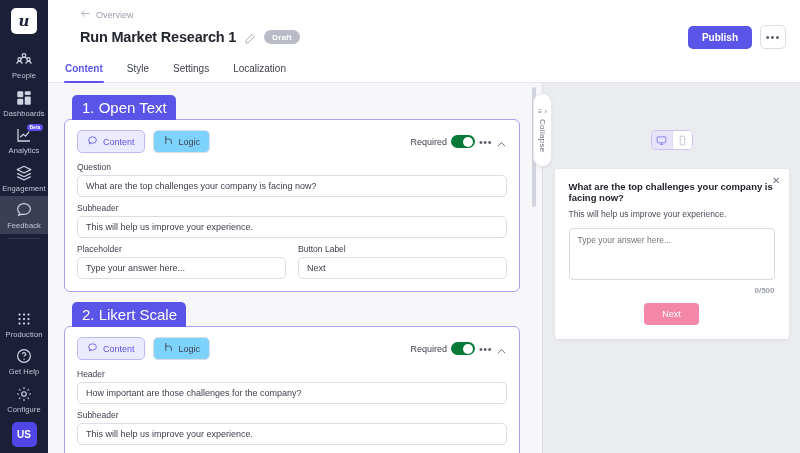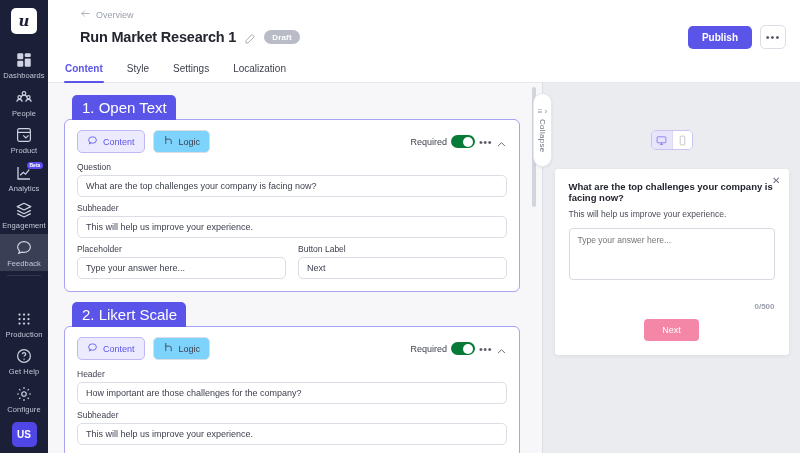--- a/index.html
+++ b/index.html
@@ -218,77 +218,67 @@
   }
   .survey-q { font-size: 9.5px; font-weight: 700; color: #23252f; }
   .survey-sub { font-size: 8.5px; color: #4a4d59; margin-top: 6px; }
   .survey-textarea {
     margin-top: 9px; width: 100%; height: 52px; border: 1px solid #d8dae1;
     border-radius: 4px; padding: 6px 8px; font-size: 8.5px; color: #9ca0ae;
     resize: none; outline: none; font-family: "Liberation Sans", sans-serif;
     background: #fff;
   }
   .survey-count {
-    text-align: right; font-size: 8px; color: #9ca0ae; margin-top: 18px; font-weight: bold;
+    text-align: right; font-size: 8px; color: #9ca0ae; margin-top: 2px; font-weight: bold;
   }
   .survey-next-wrap { display: flex; justify-content: center; margin-top: 8px; }
   .survey-next {
     background: #f487a8; color: #fff; border: none; border-radius: 4px;
     font-size: 9px; padding: 6px 18px; cursor: pointer;
     font-family: "Liberation Sans", sans-serif;
   }
 </style>
 </head>
 <body>
 
 <div class="app">
 
   <aside class="sidebar">
     <div class="logo">
       <span>u</span>
     </div>
 
     <div class="nav-top">
-
-      <div class="nav-item">
-        <span>
-          <svg class="nav-icon" viewBox="0 0 24 24" fill="currentColor">
-              <rect x="3" y="3" width="8" height="8" rx="1.5"></rect>
-              <rect x="13" y="3" width="8" height="5" rx="1.5"></rect>
-              <rect x="3" y="13" width="8" height="8" rx="1.5"></rect>
-              <rect x="13" y="10" width="8" height="11" rx="1.5"></rect>
-            </svg>
-        </span>
-        <span class="nav-label">Dashboards</span>
-      </div>
 
       <div class="nav-item">
         <span>
           <svg class="nav-icon" viewBox="0 0 24 24" fill="none" stroke="currentColor" stroke-width="1.6">
               <circle cx="12" cy="6" r="2.4"></circle>
               <circle cx="6" cy="11" r="2.1"></circle>
               <circle cx="18" cy="11" r="2.1"></circle>
               <path d="M8.5 11c0-1.8 1.6-3 3.5-3s3.5 1.2 3.5 3"></path>
               <path d="M2.5 17c0-2 1.6-3.3 3.5-3.3S9.5 15 9.5 17"></path>
               <path d="M14.5 17c0-2 1.6-3.3 3.5-3.3s3.5 1.3 3.5 3.3"></path>
             </svg>
         </span>
         <span class="nav-label">People</span>
       </div>
 
       <div class="nav-item">
         <span>
-          <svg class="nav-icon" viewBox="0 0 24 24" fill="none" stroke="currentColor" stroke-width="1.6">
-              <rect x="3.5" y="3.5" width="17" height="17" rx="2.5"></rect>
-              <path d="M3.5 8.5h17"></path>
-              <path d="M11 12.5l3.5 3.5 3.5-3.5"></path>
-            </svg>
-        </span>
-        <span class="nav-label">Product</span>
-      </div>
+          <svg class="nav-icon" viewBox="0 0 24 24" fill="currentColor">
+              <rect x="3" y="3" width="8" height="8" rx="1.5"></rect>
+              <rect x="13" y="3" width="8" height="5" rx="1.5"></rect>
+              <rect x="3" y="13" width="8" height="8" rx="1.5"></rect>
+              <rect x="13" y="10" width="8" height="11" rx="1.5"></rect>
+            </svg>
+        </span>
+        <span class="nav-label">Dashboards</span>
+      </div>
+
 
       <div class="nav-item">
         <span>
           <svg class="nav-icon" viewBox="0 0 24 24" fill="none" stroke="currentColor" stroke-width="1.7">
               <path d="M4 4v16h16"></path>
               <path d="M7 15l4-4 3 2.5 5-6"></path>
             </svg>
         </span>
         <span class="beta-badge">Beta</span>
         <span class="nav-label">Analytics</span>

